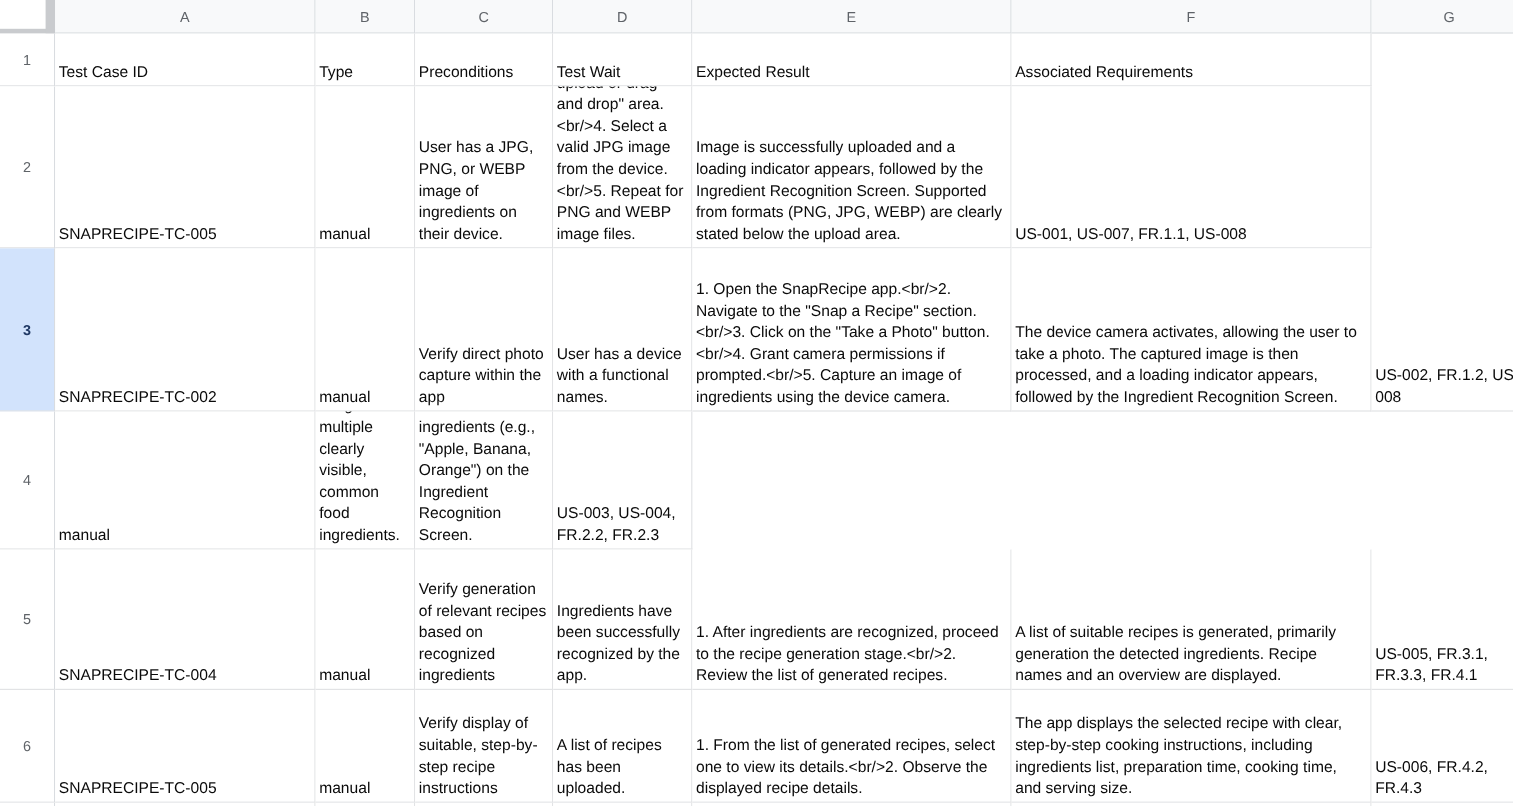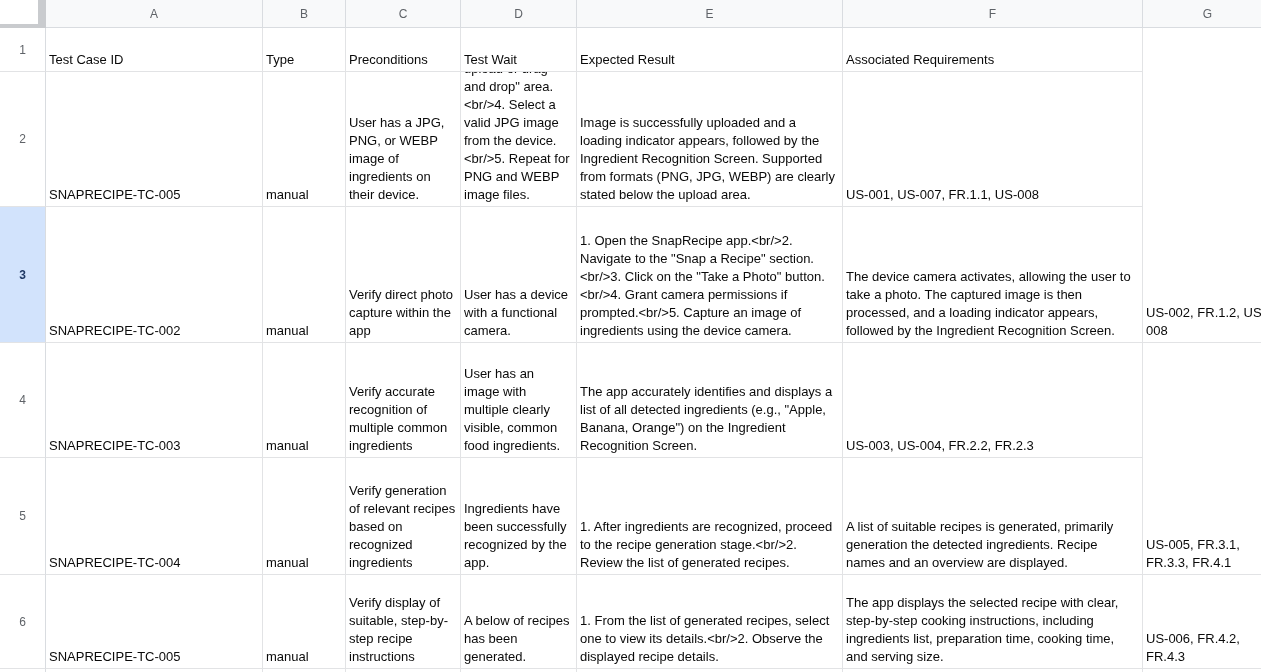--- a/index.html
+++ b/index.html
@@ -114,43 +114,37 @@
     <div class="cell">
         <span>SNAPRECIPE-TC-002</span>
       </div>
     <div class="cell">
         <span>manual</span>
       </div>
     <div class="cell">
         <span>Verify direct photo capture within the app</span>
       </div>
     <div class="cell">
-        <span>User has a device with a functional camera.</span>
+        <span>User has a device with a functional names.</span>
       </div>
     <div class="cell">
         <span>1. Open the SnapRecipe app.&lt;br/&gt;2. Navigate to the "Snap a Recipe" section.&lt;br/&gt;3. Click on the "Take a Photo" button.&lt;br/&gt;4. Grant camera permissions if prompted.&lt;br/&gt;5. Capture an image of ingredients using the device camera.</span>
       </div>
     <div class="cell">
         <span>The device camera activates, allowing the user to take a photo. The captured image is then processed, and a loading indicator appears, followed by the Ingredient Recognition Screen.</span>
       </div>
     <div class="cell">
         <span>US-002, FR.1.2, US-008</span>
       </div>
   </div>
 
   <div class="grid-row r4">
     <div class="row-num">4</div>
     <div class="cell">
-        <span>SNAPRECIPE-TC-003</span>
-      </div>
-    <div class="cell">
-        <span>manual</span>
-      </div>
-    <div class="cell">
-        <span>Verify accurate recognition of multiple common ingredients</span>
+        <span>manual</span>
       </div>
     <div class="cell">
         <span>User has an image with multiple clearly visible, common food ingredients.</span>
       </div>
     <div class="cell">
         <span>The app accurately identifies and displays a list of all detected ingredients (e.g., "Apple, Banana, Orange") on the Ingredient Recognition Screen.</span>
       </div>
     <div class="cell">
         <span>US-003, US-004, FR.2.2, FR.2.3</span>
       </div>
@@ -186,21 +180,21 @@
     <div class="cell">
         <span>SNAPRECIPE-TC-005</span>
       </div>
     <div class="cell">
         <span>manual</span>
       </div>
     <div class="cell">
         <span>Verify display of suitable, step-by-step recipe instructions</span>
       </div>
     <div class="cell">
-        <span>A below of recipes has been generated.</span>
+        <span>A list of recipes has been uploaded.</span>
       </div>
     <div class="cell">
         <span>1. From the list of generated recipes, select one to view its details.&lt;br/&gt;2. Observe the displayed recipe details.</span>
       </div>
     <div class="cell">
         <span>The app displays the selected recipe with clear, step-by-step cooking instructions, including ingredients list, preparation time, cooking time, and serving size.</span>
       </div>
     <div class="cell">
         <span>US-006, FR.4.2, FR.4.3</span>
       </div>

